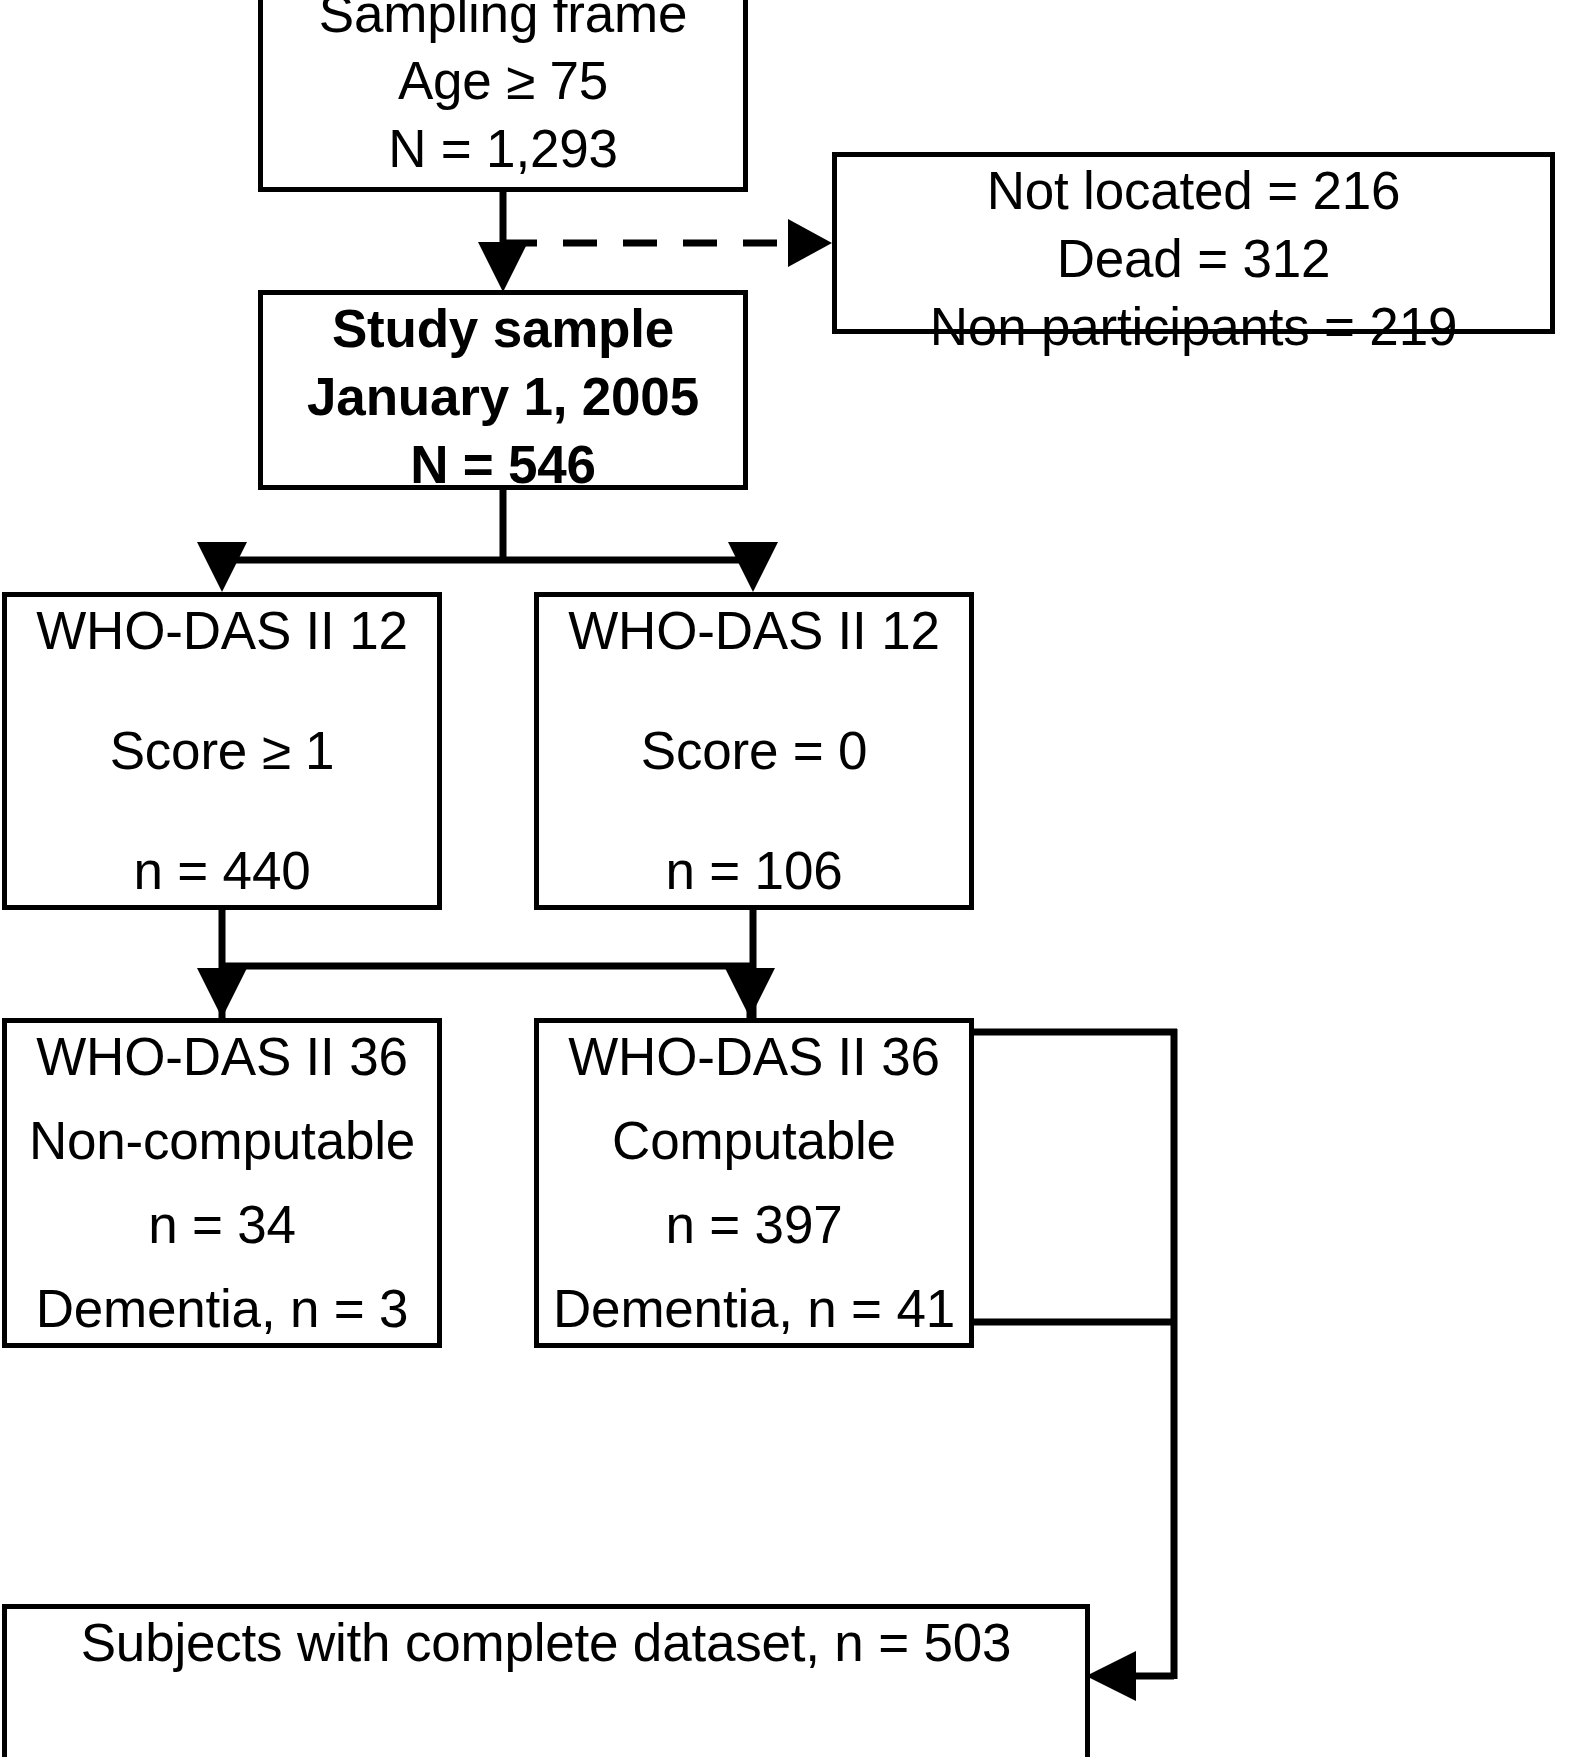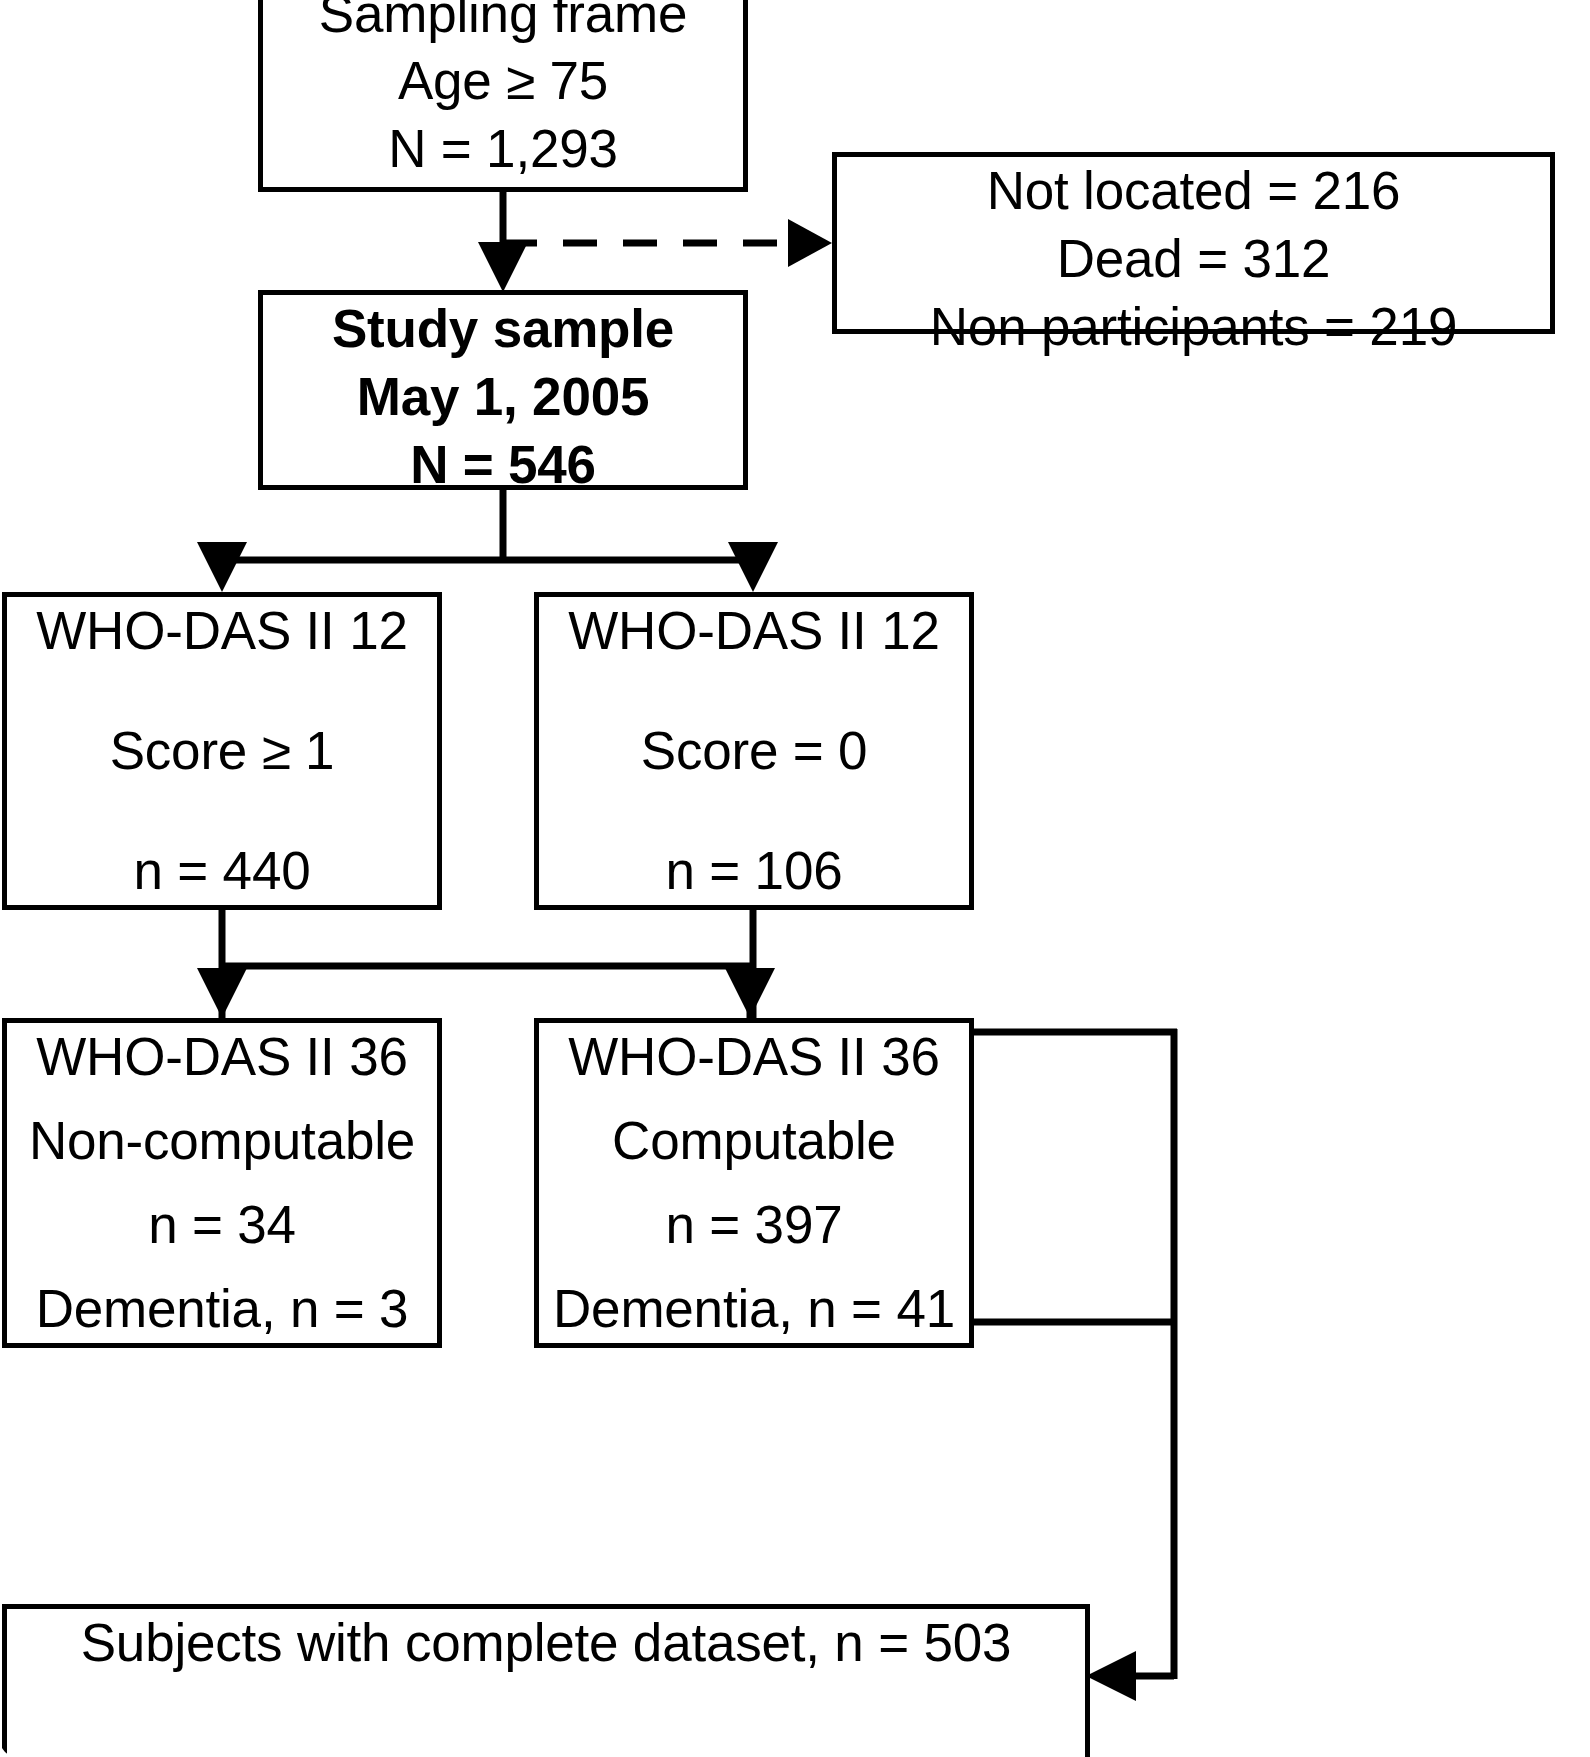--- a/index.html
+++ b/index.html
@@ -10,21 +10,20 @@
   body {
     font-family: "Liberation Sans", sans-serif;
     color: #000000;
   }
   #canvas {
     position: relative;
     width: 1590px;
     height: 1757px;
     background: #ffffff;
     overflow: hidden;
-    border-radius: 17px;
   }
   #svg-layer {
     position: absolute;
     left: 0;
     top: 0;
     width: 1590px;
     height: 1757px;
   }
   .node {
     position: absolute;
@@ -125,21 +124,21 @@
   </div>
 
   <div class="node" id="box-excluded">
     <span class="line">Not located = 216</span>
     <span class="line">Dead = 312</span>
     <span class="line">Non participants = 219</span>
   </div>
 
   <div class="node" id="box-study-sample">
     <span class="line">Study sample</span>
-    <span class="line">May 1, 2005</span>
+    <span class="line">January 1, 2005</span>
     <span class="line">N = 546</span>
   </div>
 
   <div class="node" id="box-score-ge1">
     <span class="line">WHO-DAS II 12</span>
     <span class="line">Score ≥ 1</span>
     <span class="line">n = 440</span>
   </div>
 
   <div class="node" id="box-score-eq0">

